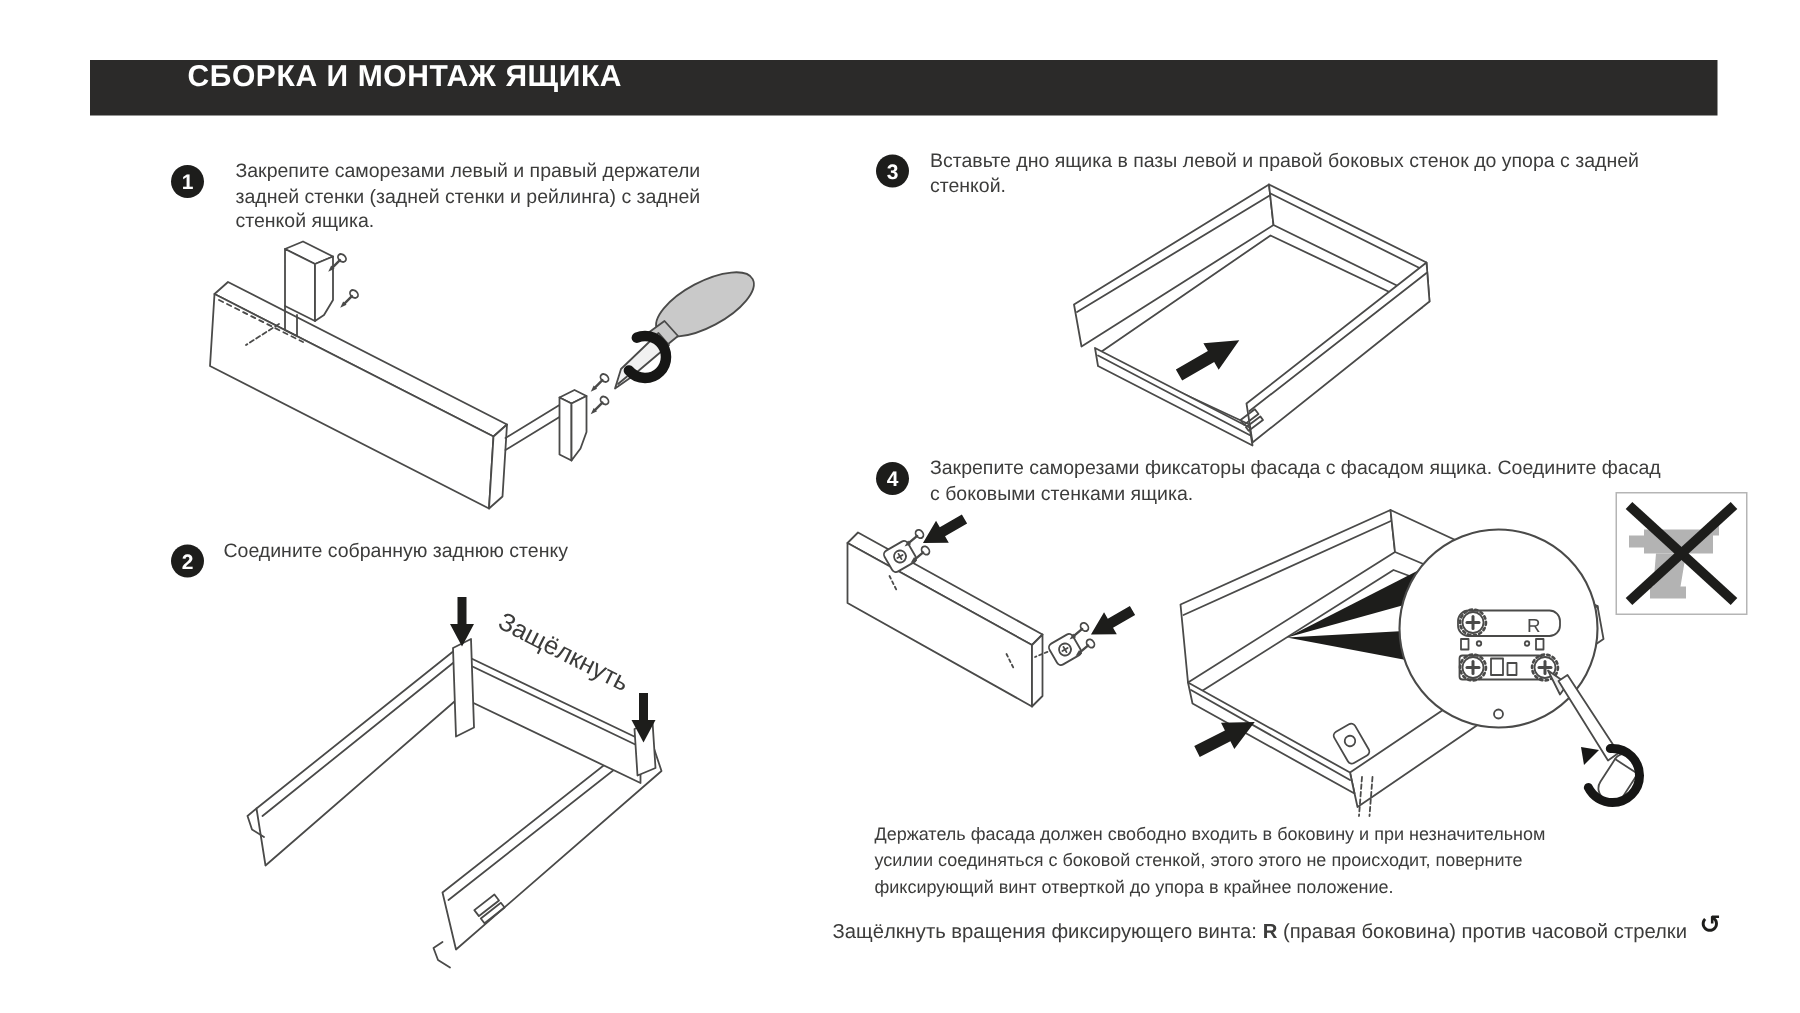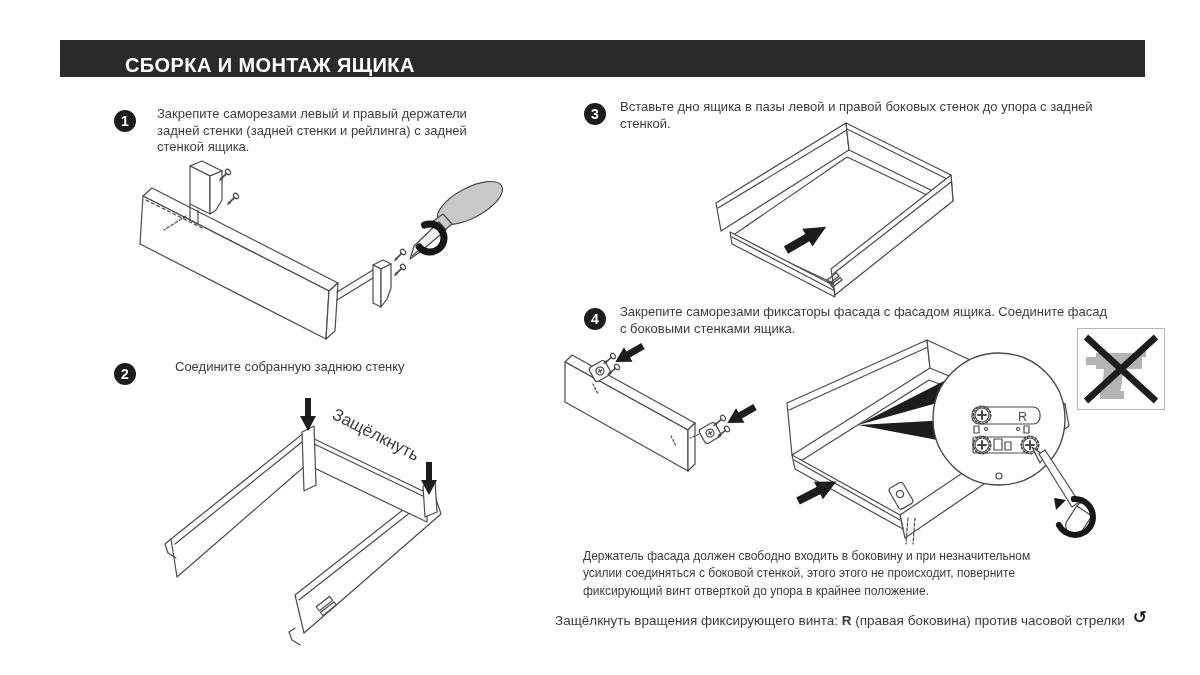--- a/index.html
+++ b/index.html
@@ -1,19 +1,19 @@
 <!DOCTYPE html>
 <html><head>
 <meta charset="utf-8">
 <style>
   html,body{margin:0;padding:0;background:#fff;}
   .page{position:relative;width:1200px;height:675px;background:#fff;overflow:hidden;
         font-family:"Liberation Sans",sans-serif;color:#3c3c3b;}
   .header{position:absolute;left:60px;top:40px;width:1085px;height:37px;background:#2b2a29;
-          display:flex;align-items:flex-end;}
+          display:flex;align-items:flex-start;}
   .header-title{color:#ffffff;font-size:20px;font-weight:bold;padding-left:65px;letter-spacing:.4px;}
   .num{position:absolute;width:22px;height:22px;border-radius:50%;background:#1d1d1b;color:#fff;
        font-size:14px;font-weight:bold;display:flex;align-items:center;justify-content:center;}
   .txt{position:absolute;font-size:13px;line-height:16.5px;}
   .txt div{white-space:nowrap;}
   .diag{position:absolute;}
   .note{position:absolute;left:583px;top:548px;font-size:12px;line-height:17.3px;}
   .note div{white-space:nowrap;}
   .dir{position:absolute;left:555px;top:612px;width:615px;font-size:13.5px;}
   .dir-row{position:relative;white-space:nowrap;line-height:18px;}
@@ -85,21 +85,21 @@
         <ellipse cx="332" cy="45" rx="36" ry="15" transform="rotate(-28 332 45)" fill="#c9c9c9"></ellipse>
         <polygon points="305,56 314,66 303,75 294,64" fill="#c9c9c9"></polygon>
         <polygon points="301,64 308,72 282,94 272,101 276,88" fill="#f1f1f1"></polygon>
         <line x1="274" y1="98" x2="280" y2="93"></line>
         <circle cx="292" cy="80" r="14" fill="none" stroke="#161615" stroke-width="7" stroke-dasharray="62 26" stroke-dashoffset="28"></circle>
       </g>
     </g>
   </svg>
 
   <div class="num" style="left:114px;top:363px">2</div>
-  <div class="txt" style="left:175px;top:359px">
+  <div class="txt" style="left:149px;top:359px">
     <div>Соедините собранную заднюю стенку</div>
   </div>
   <svg class="diag" style="left:155px;top:388px" width="345" height="287" viewBox="0 0 345 287">
     <g stroke="#4a4a49" fill="none" stroke-width="1.2" stroke-linejoin="round" stroke-linecap="round">
       <g>
         <polygon points="16,151 150,44 158,71 22,189" fill="#fff"></polygon>
         <line x1="20" y1="156" x2="152" y2="50"></line>
         <polyline points="16,151 10,156 13,165 21,170"></polyline>
       </g>
       <g>

